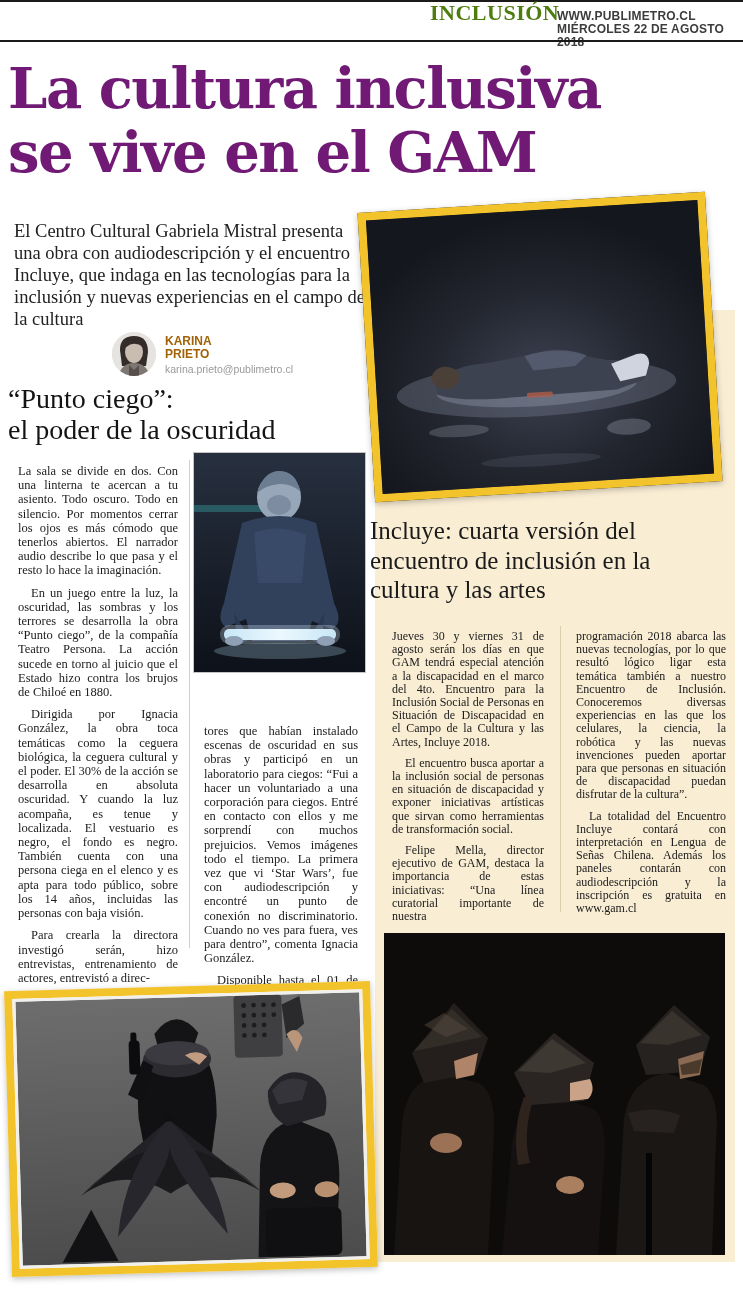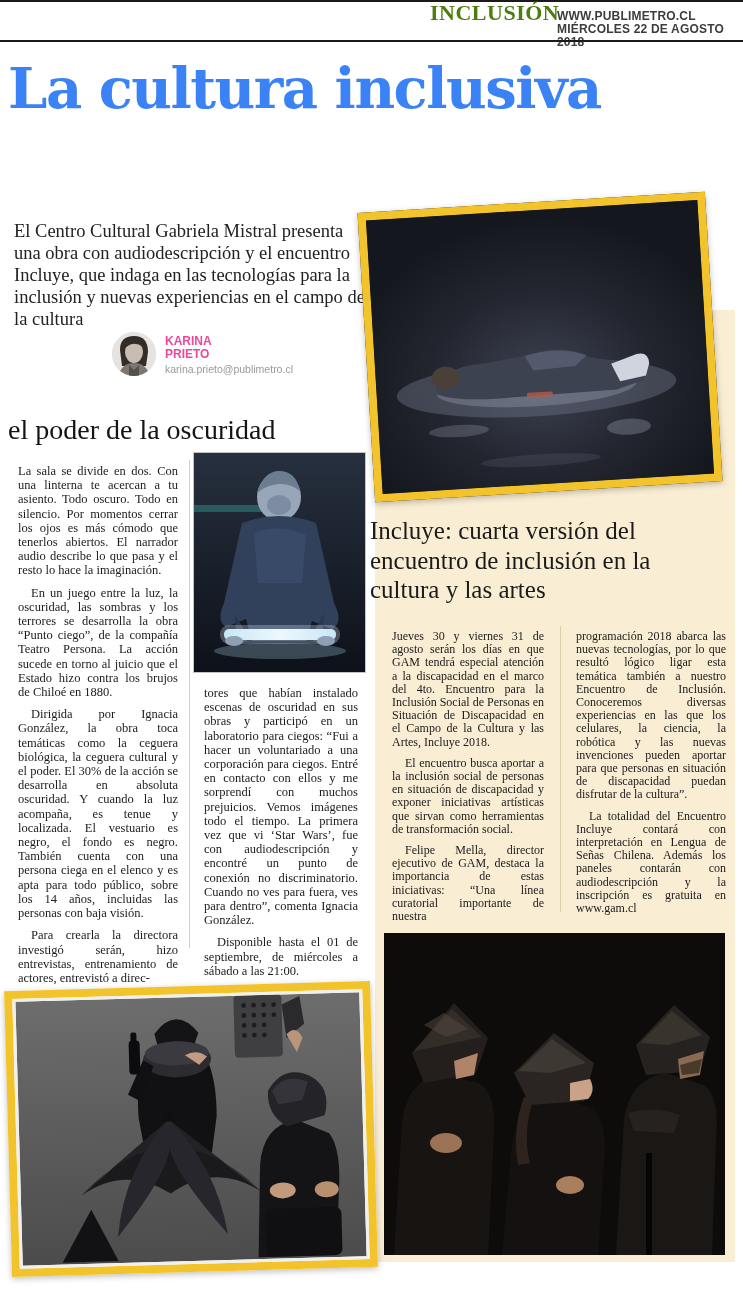--- a/index.html
+++ b/index.html
@@ -9,41 +9,41 @@
   
   .rule-top{position:absolute;top:0;left:0;width:743px;height:2px;background:#1a1a1a;}
   .rule-header{position:absolute;top:40px;left:0;width:743px;height:2px;background:#1a1a1a;}
   .section-label{position:absolute;top:0;left:430px;font-family:"Liberation Serif",serif;
         font-weight:bold;font-size:22px;letter-spacing:.5px;color:#4d7c0f;}
   .masthead{position:absolute;top:10px;left:557px;font-family:"Liberation Sans",sans-serif;
         font-weight:bold;font-size:12px;line-height:13px;color:#3c3c3c;letter-spacing:.2px;}
 
   
   .headline{position:absolute;top:56px;left:8px;width:720px;font-family:"DejaVu Serif",serif;
-        font-weight:bold;font-size:56px;line-height:64px;letter-spacing:-1.5px;color:#3b82f6;}
+        font-weight:bold;font-size:56px;line-height:64px;letter-spacing:-1.5px;color:#701a75;}
 
   
   .lede{position:absolute;top:220px;left:14px;width:352px;text-align:left;
         font-size:18.5px;line-height:22px;color:#222;}
   .byline{position:absolute;top:332px;left:112px;display:flex;align-items:flex-start;}
   .avatar{width:44px;height:44px;border-radius:50%;overflow:hidden;flex:0 0 44px;background:#e4e2e0;}
   .byline-text{margin-left:9px;padding-top:3px;font-family:"Liberation Sans",sans-serif;}
-  .byline-name{font-weight:bold;font-size:12px;line-height:13px;color:#ec4899;}
+  .byline-name{font-weight:bold;font-size:12px;line-height:13px;color:#a16207;}
   .byline-email{font-size:10.5px;color:#9a9a9a;margin-top:2px;}
 
   
   .subhead{position:absolute;top:383px;left:8px;width:360px;font-size:28px;line-height:31px;color:#141414;}
   .colbody{position:absolute;text-align:justify;font-size:12.5px;line-height:14.2px;color:#1b1b1b;}
   .colbody p{margin:8px;}
   .colbody p + p{text-indent:13px;}
   .vrule{position:absolute;width:1px;background:#cfcfcf;}
   .vrule-cream{position:absolute;width:1px;background:#ddceab;}
 
   .col1{left:10px;top:456px;width:176px;}
-  .col2{left:196px;top:678px;width:170px;}
+  .col2{left:196px;top:716px;width:170px;}
   .rule-c1{left:189px;top:460px;height:488px;}
 
   
   figure{margin:0;padding:0;}
   .photo-mid{position:absolute;left:193px;top:452px;width:171px;height:219px;
         border:1px solid #c4c4c4;background:#141a26;}
   .photo-tr{position:absolute;left:366px;top:202px;width:332px;height:274px;
         border:8px solid #f3c32c;transform:rotate(-3.5deg);background:#171922;
         box-shadow:0 2px 6px rgba(0,0,0,.25);}
   .photo-bl{position:absolute;left:8px;top:986px;width:350px;height:270px;
@@ -69,20 +69,21 @@
   <div class="rule-top"></div>
   <div class="section-label">INCLUSIÓN</div>
   <div class="masthead">
     <div>WWW.PUBLIMETRO.CL</div>
     <div>MIÉRCOLES 22 DE AGOSTO 2018</div>
   </div>
   <div class="rule-header"></div>
 
   <h1 class="headline" style="margin:0;">
     <span>La cultura inclusiva</span><br>
+    <span>se vive en el GAM</span>
   </h1>
 
   <div class="lede">El Centro Cultural Gabriela Mistral presenta una obra con audiodescripción y el encuentro Incluye, que indaga en las tecnologías para la inclusión y nuevas experiencias en el campo de la cultura</div>
 
   <div class="byline">
     <div class="avatar">
       <svg viewBox="0 0 44 44">
         <rect width="44" height="44" fill="#e6e4e1"></rect>
         <path d="M8 18 Q8 4 22 4 Q36 4 36 20 L34 34 L10 34 Z" fill="#332c29"></path>
         <ellipse cx="22" cy="20" rx="9" ry="11" fill="#c9bcb1"></ellipse>
@@ -117,21 +118,21 @@
       <ellipse cx="70" cy="162" rx="14" ry="11" fill="#4a4038"></ellipse>
       <path d="M236 158 L262 150 Q274 148 274 160 L270 172 L244 176 Z" fill="#cfd4de"></path>
       <rect x="150" y="182" width="26" height="5" rx="2" fill="#b05c4a" opacity="0.8"></rect>
       <ellipse cx="80" cy="216" rx="30" ry="6" fill="#aab2c4" opacity="0.25"></ellipse>
       <ellipse cx="250" cy="222" rx="22" ry="8" fill="#aab2c4" opacity="0.3"></ellipse>
       <ellipse cx="160" cy="250" rx="60" ry="6" fill="#7b8294" opacity="0.18"></ellipse>
     </svg>
   </figure>
 
   <h2 class="subhead" style="margin:0;font-weight:normal;">
-    <br>
+    <span>“Punto ciego”:</span><br>
     <span>el poder de la oscuridad</span>
   </h2>
 
   <div class="colbody col1">
       <p>La sala se divide en dos. Con una linterna te acercan a tu asiento. Todo oscuro. Todo en silencio. Por momentos cerrar los ojos es más cómodo que tenerlos abiertos. El narrador audio describe lo que pasa y el resto lo hace la imaginación.</p>
       <p>En un juego entre la luz, la oscuridad, las sombras y los terrores se desarrolla la obra “Punto ciego”, de la compañía Teatro Persona. La acción sucede en torno al juicio que el Estado hizo contra los brujos de Chiloé en 1880.</p>
       <p>Dirigida por Ignacia González, la obra toca temáticas como la ceguera biológica, la ceguera cultural y el poder. El 30% de la acción se desarrolla en absoluta oscuridad. Y cuando la luz acompaña, es tenue y localizada. El vestuario es negro, el fondo es negro. También cuenta con una persona ciega en el elenco y es apta para todo público, sobre los 14 años, incluidas las personas con baja visión.</p>
       <p>Para crearla la directora investigó serán, hizo entrevistas, entrenamiento de actores, entrevistó a direc-</p>
     </div>
   <div class="vrule rule-c1"></div>

